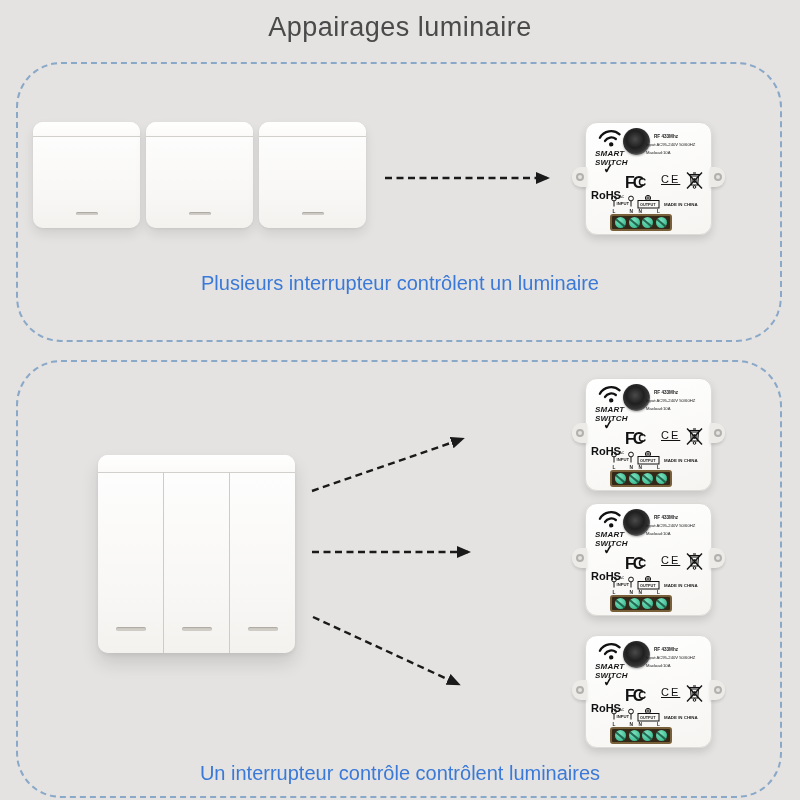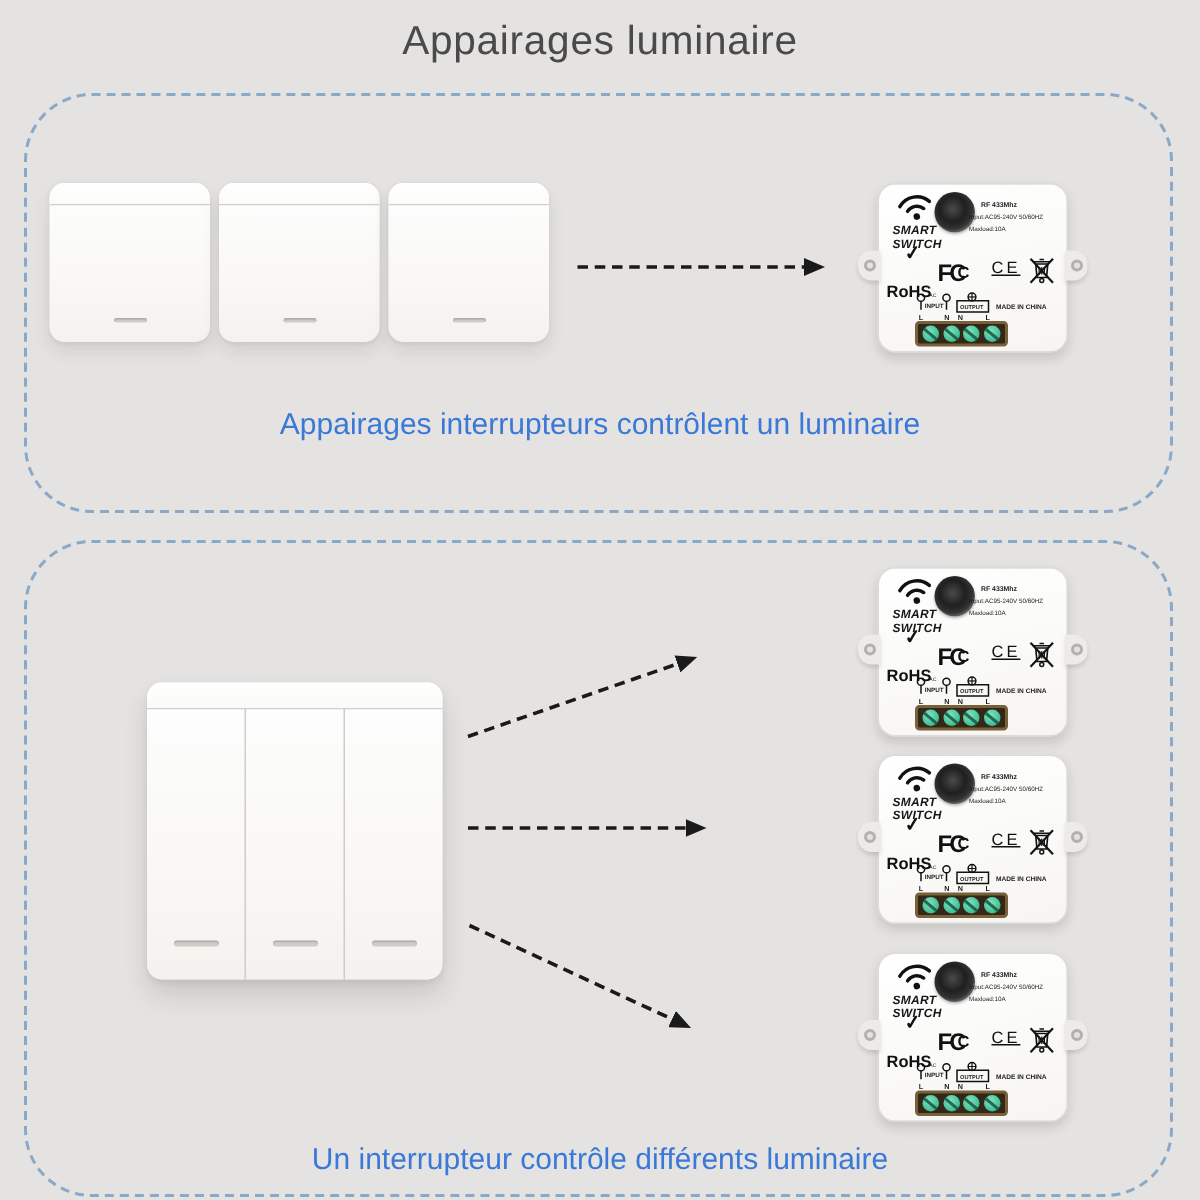--- a/index.html
+++ b/index.html
@@ -436,14 +436,14 @@
     <marker id="ah" markerUnits="userSpaceOnUse" markerWidth="14" markerHeight="12" refX="11" refY="6" orient="auto">
       <path d="M0,0 L14,6 L0,12 z" fill="#1a1a1a"></path>
     </marker>
   </defs>
   <line x1="385" y1="178" x2="547" y2="178" stroke="#1a1a1a" stroke-width="2.4" stroke-dasharray="7,4.5" marker-end="url(#ah)"></line>
   <line x1="312" y1="491" x2="462" y2="439" stroke="#1a1a1a" stroke-width="2.4" stroke-dasharray="7,4.5" marker-end="url(#ah)"></line>
   <line x1="312" y1="552" x2="468" y2="552" stroke="#1a1a1a" stroke-width="2.4" stroke-dasharray="7,4.5" marker-end="url(#ah)"></line>
   <line x1="313" y1="617" x2="458" y2="684" stroke="#1a1a1a" stroke-width="2.4" stroke-dasharray="7,4.5" marker-end="url(#ah)"></line>
 </svg>
 
-<div class="caption caption-top">Appairages interrupteurs contrôlent un luminaire</div>
-<div class="caption caption-bottom">Un interrupteur contrôle différents luminaire</div>
+<div class="caption caption-top">Plusieurs interrupteur contrôlent un luminaire</div>
+<div class="caption caption-bottom">Un interrupteur contrôle contrôlent luminaires</div>
 
 </body></html>

